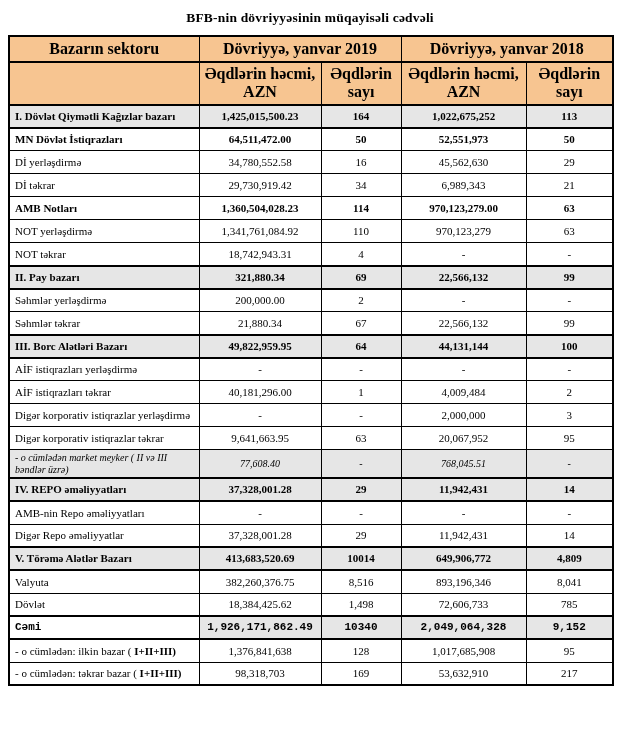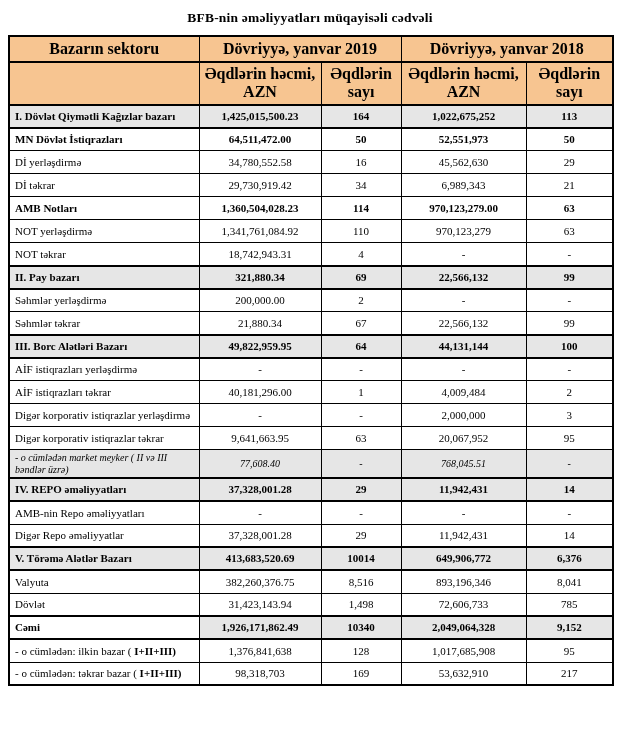--- a/index.html
+++ b/index.html
@@ -41,30 +41,30 @@
   tr.section td{
     background:var(--row-gray);font-weight:bold;
     border-top:2px solid var(--border);border-bottom:2px solid var(--border);
   }
   tr.bold td{font-weight:bold;}
   tr.note td{
     background:var(--row-gray);font-style:italic;font-size:10px;height:26px;
   }
   tr.total td{
     font-weight:bold;
-    border-top:2px solid var(--border);border-bottom:2px solid var(--border);
+    border-top:2px solid var(--border);border-bottom:2px solid var(--border);font-family:Liberation Mono, monospace;
   }
   tr.total td.num{background:var(--row-gray);}
   tr.note td.label,tr.sub td.label{}
 </style>
 </head>
 <body>
 
 <div class="page">
-  <div class="title">BFB-nin əməliyyatları müqayisəli cədvəli</div>
+  <div class="title">BFB-nin dövriyyəsinin müqayisəli cədvəli</div>
 
   <table class="cmp">
     <colgroup>
       <col class="c1">
         <col class="c2">
         <col class="c3">
         <col class="c4">
         <col class="c5">
     </colgroup>
     <thead>
@@ -213,32 +213,32 @@
           <td class="num">37,328,001.28</td>
           <td class="num">29</td>
           <td class="num">11,942,431</td>
           <td class="num">14</td>
         </tr>
         <tr class="section">
           <td class="label">V. Törəmə Alətlər Bazarı</td>
           <td class="num">413,683,520.69</td>
           <td class="num">10014</td>
           <td class="num">649,906,772</td>
-          <td class="num">6,376</td>
+          <td class="num">4,809</td>
         </tr>
         <tr class="plain">
           <td class="label">Valyuta</td>
           <td class="num">382,260,376.75</td>
           <td class="num">8,516</td>
           <td class="num">893,196,346</td>
           <td class="num">8,041</td>
         </tr>
         <tr class="plain">
           <td class="label">Dövlət</td>
-          <td class="num">31,423,143.94</td>
+          <td class="num">18,384,425.62</td>
           <td class="num">1,498</td>
           <td class="num">72,606,733</td>
           <td class="num">785</td>
         </tr>
         <tr class="total">
           <td class="label">Cəmi</td>
           <td class="num">1,926,171,862.49</td>
           <td class="num">10340</td>
           <td class="num">2,049,064,328</td>
           <td class="num">9,152</td>

